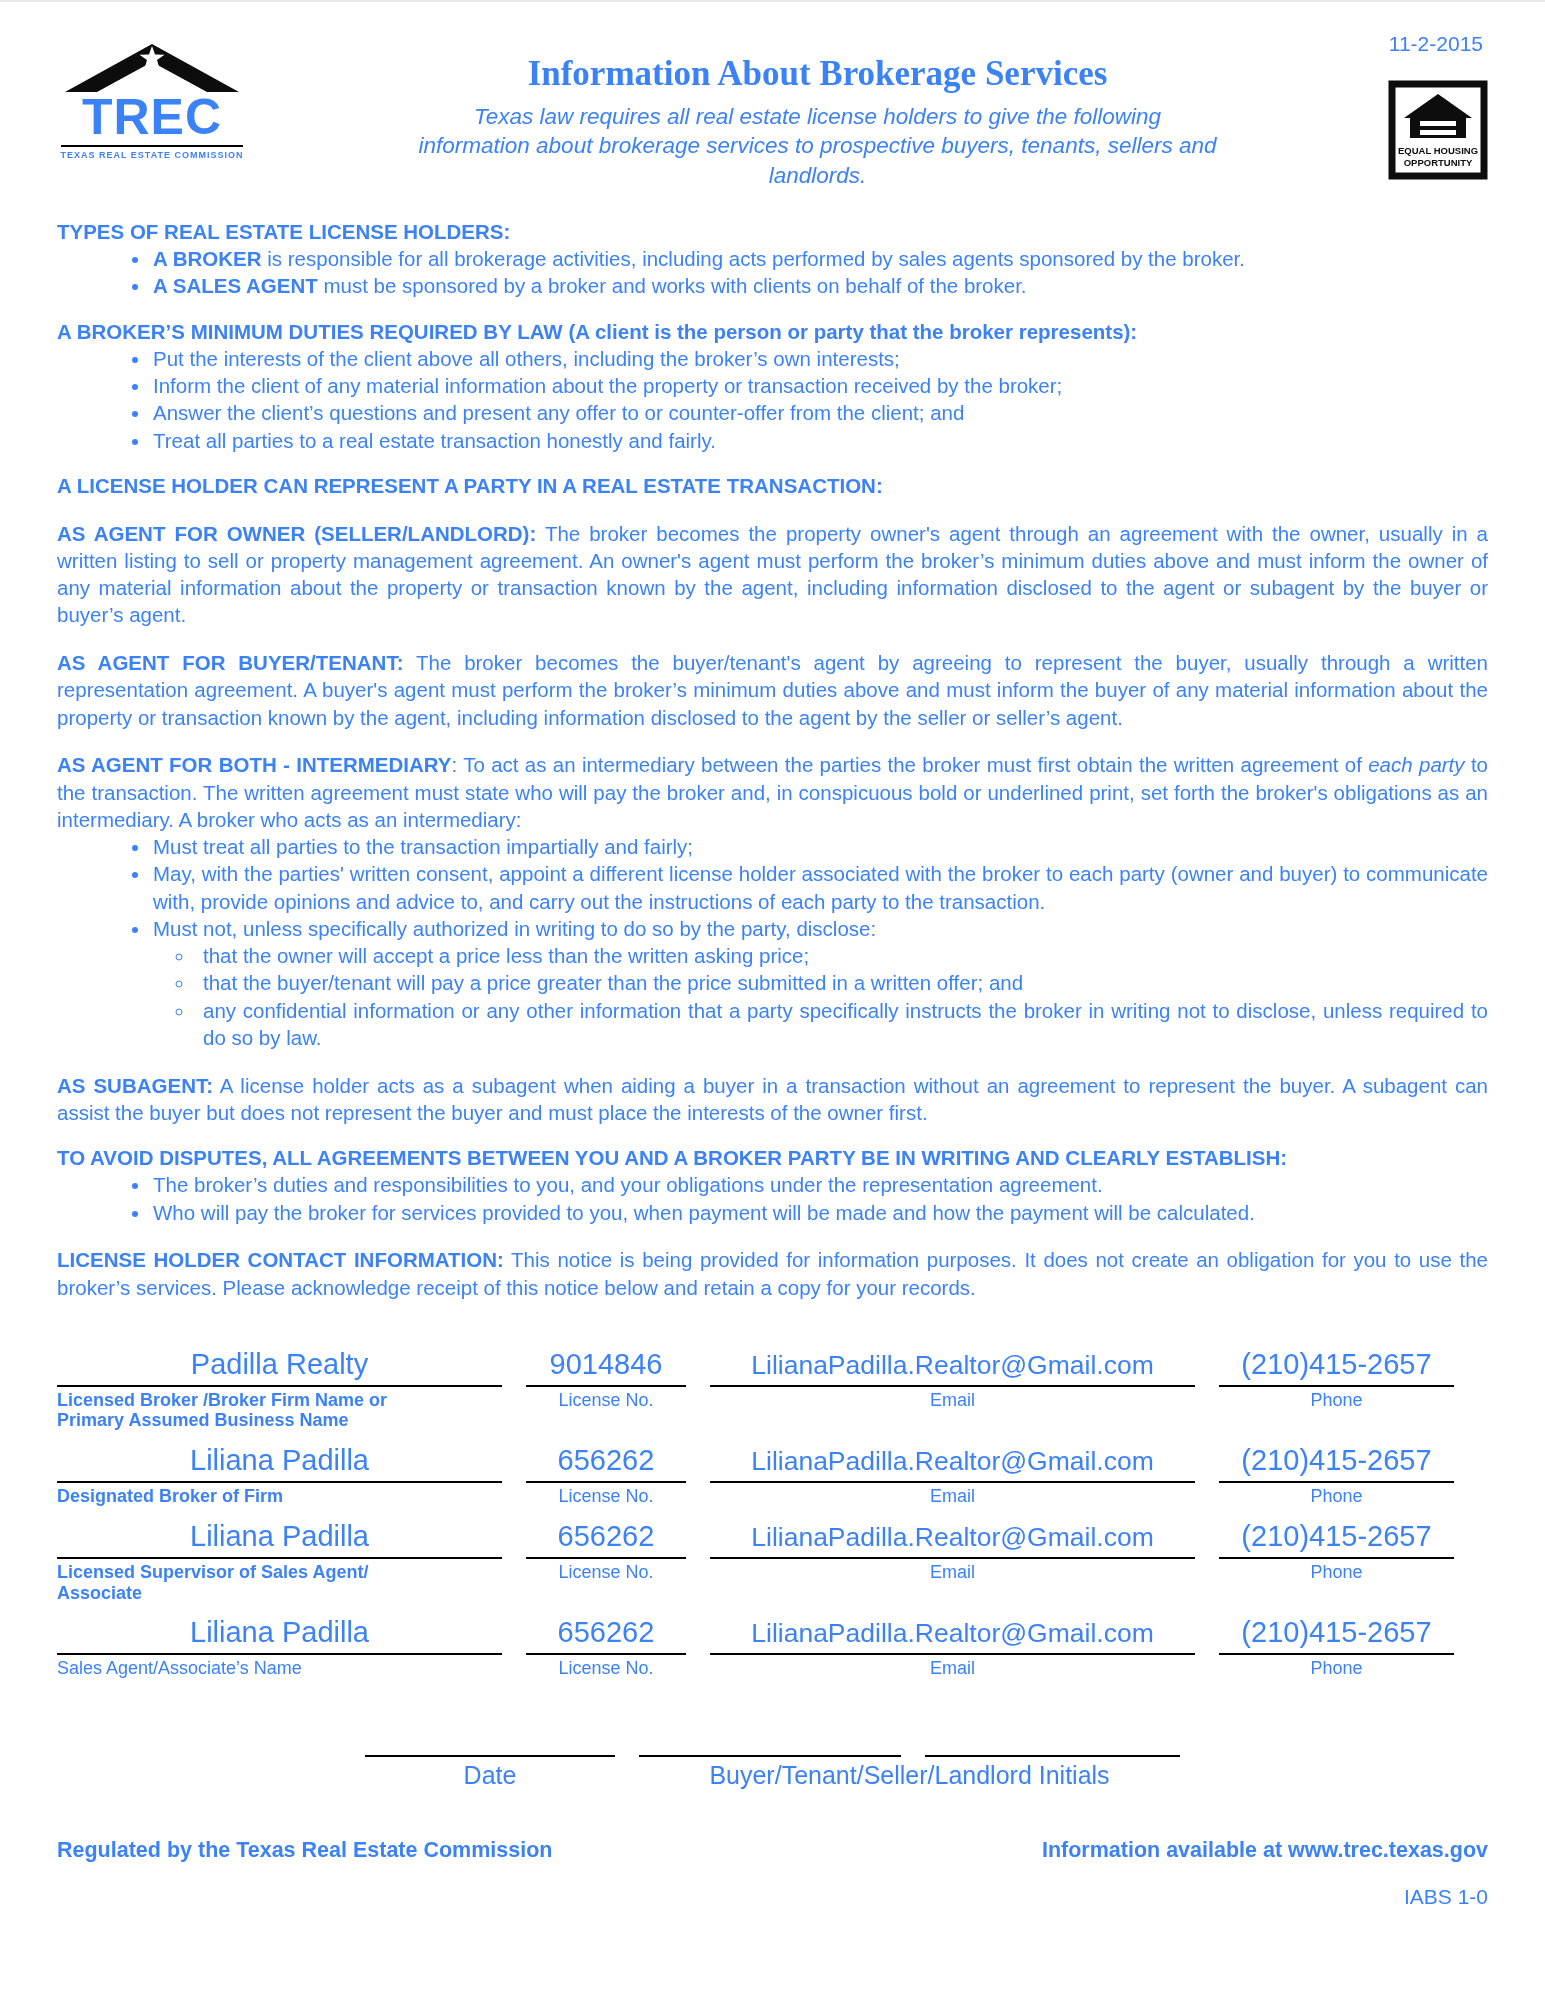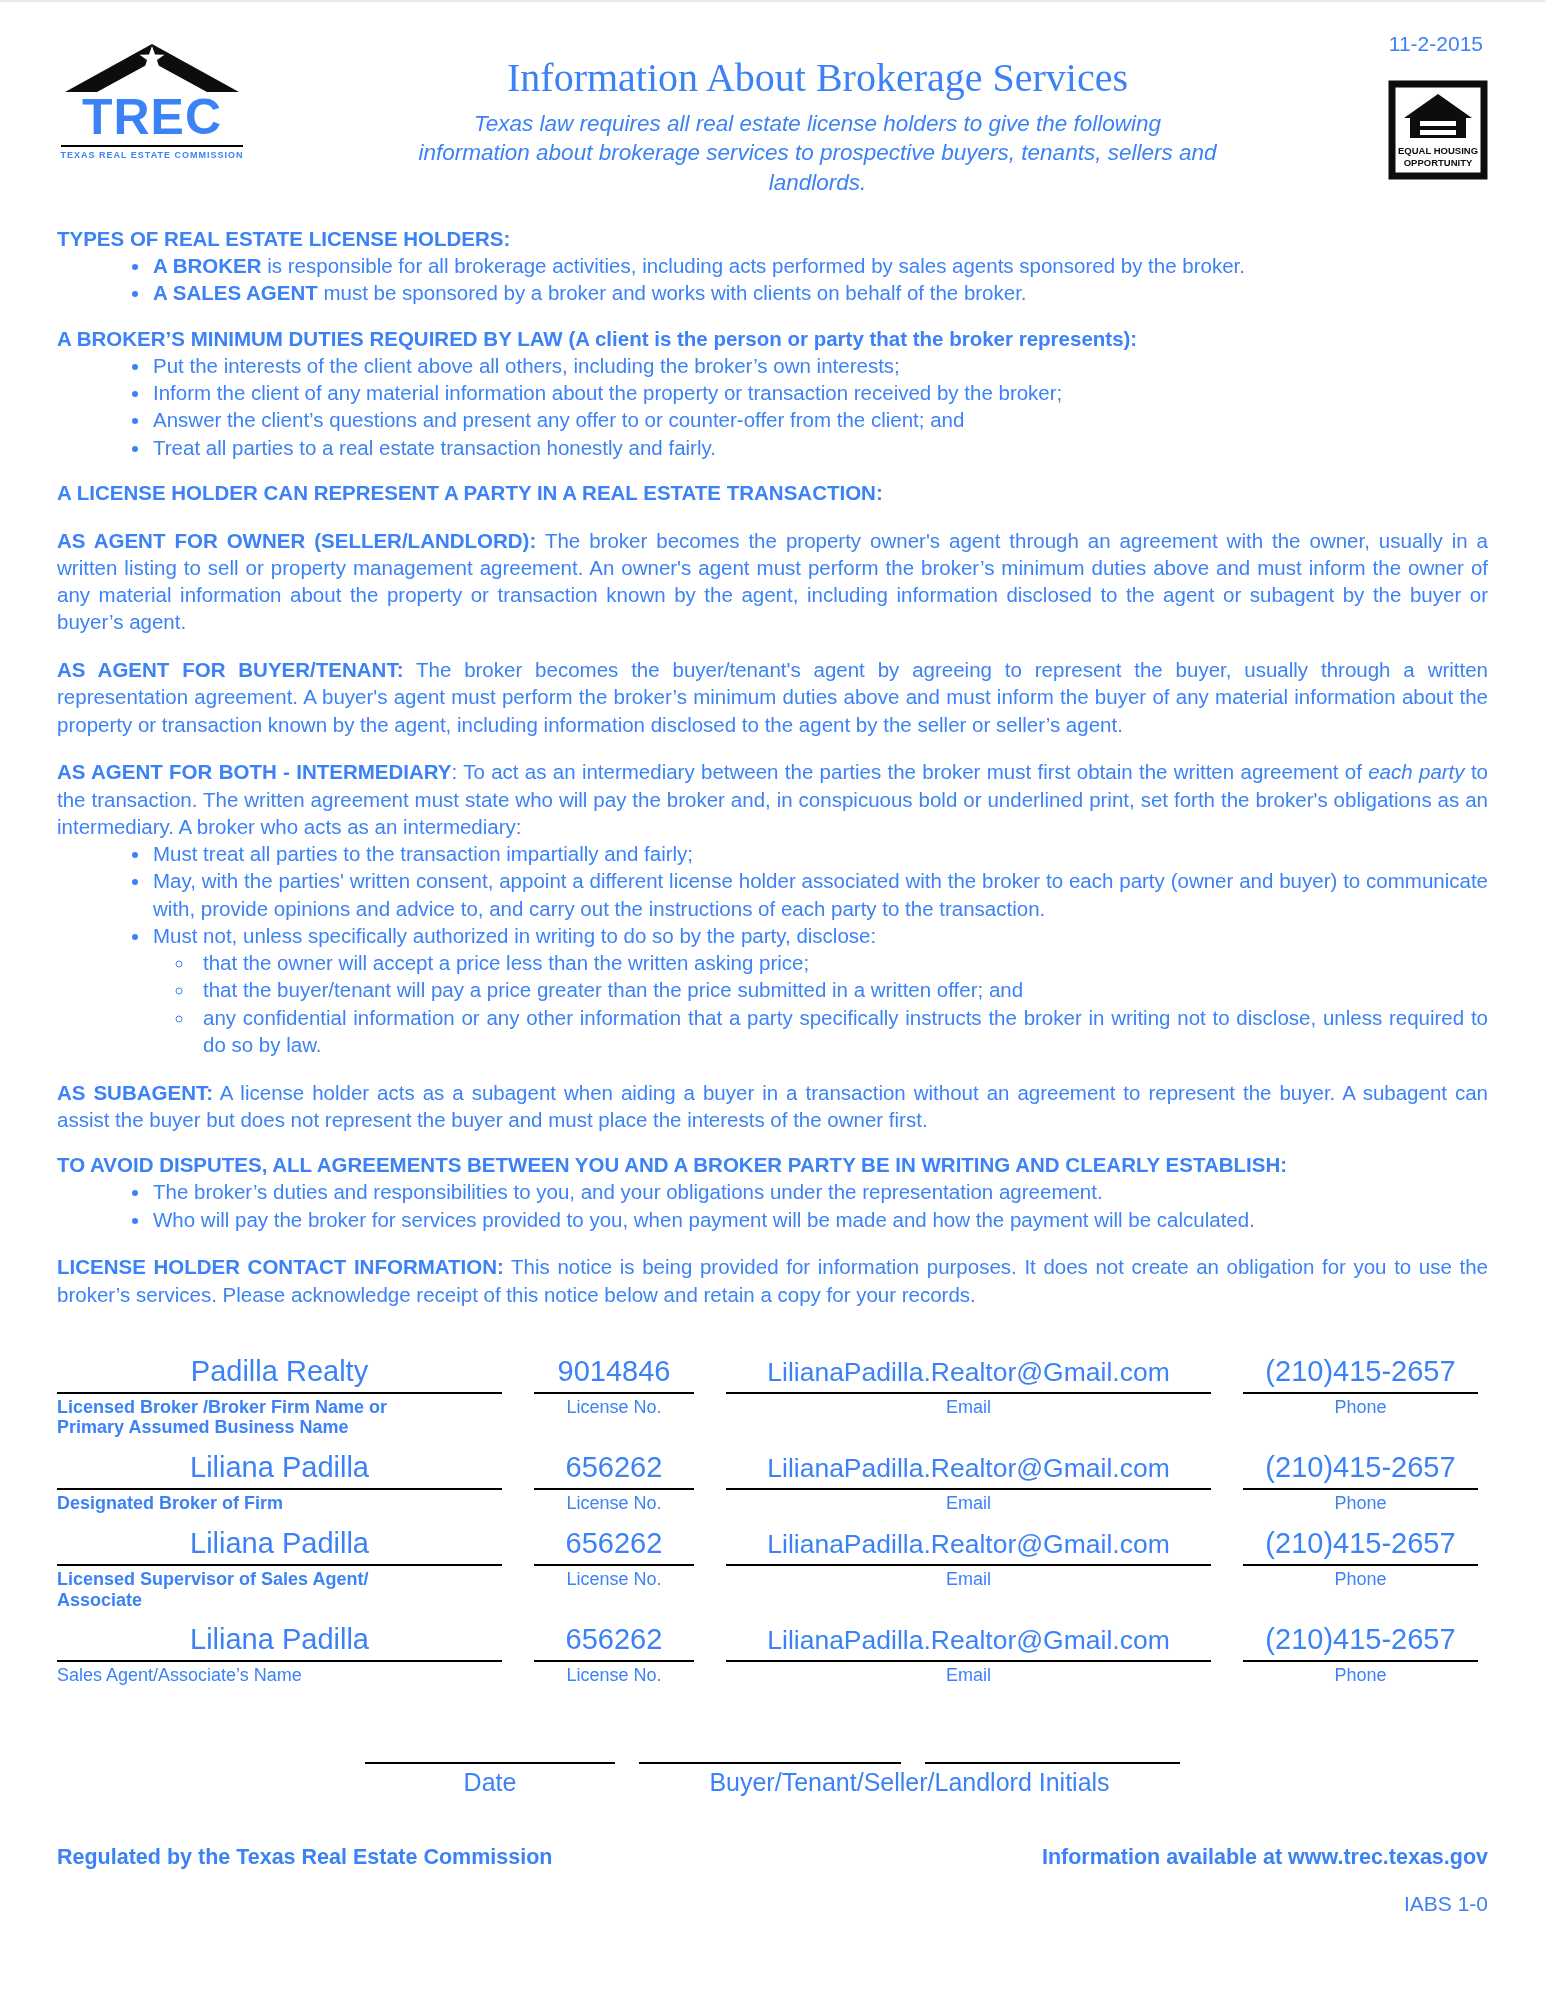--- a/index.html
+++ b/index.html
@@ -10,36 +10,36 @@
     padding: 24px 57px 16px 57px; overflow: hidden; position: relative;
   }
   
   .doc-date { position: absolute; top: 30px; right: 62px; font-size: 21px; }
   .header { display: flex; align-items: flex-start; gap: 24px; margin-top: 14px; }
   .trec-logo { width: 190px; flex: 0 0 190px; text-align: center; }
   .trec-word { font-size: 50px; font-weight: bold; letter-spacing: 1px; line-height: 0.95; margin-top: -4px; font-family: "Liberation Sans", sans-serif; }
   .trec-rule { border-top: 2px solid #000; margin: 3px 4px 3px 4px; }
   .trec-caption { font-size: 9px; letter-spacing: 1px; font-weight: bold; }
   .header-center { flex: 1 1 auto; text-align: center; padding-top: 14px; }
-  .doc-title { font-family: "Liberation Serif", serif; font-weight: normal; font-size: 40px; margin: 0 0 8px 0; }
+  .doc-title { font-family: "Liberation Serif", serif; font-weight: bold; font-size: 35px; margin: 0 0 8px 0; }
   .doc-subtitle { font-style: italic; font-size: 22.5px; line-height: 1.3; max-width: 800px; margin: 0 auto; }
   .eho { width: 100px; flex: 0 0 100px; margin-top: 40px; }
   
   .content { margin-top: 28px; font-size: 20.5px; line-height: 1.33; }
   .sec { margin-bottom: 18px; text-align: justify; }
   .b { font-weight: bold; }
   .i { font-style: italic; }
   ul.b1 { margin: 0 0 18px 0; padding-left: 94px; list-style: disc outside; text-align: justify; }
   ul.b1 > li { padding-left: 2px; }
   ul.sub { margin: 0; padding-left: 42px; list-style: circle outside; }
   ul.sub > li { padding-left: 8px; }
   .noMargin { margin-bottom: 0; }
   
   .form-area { margin-top: 44px; }
-  .form-row { display: grid; grid-template-columns: 445px 160px 485px 235px; column-gap: 32px; margin-bottom: 10px; }
+  .form-row { display: grid; grid-template-columns: 445px 160px 485px 235px; column-gap: 24px; margin-bottom: 10px; }
   .cell { display: flex; flex-direction: column; }
   .cell .value { text-align: center; font-size: 29px; padding-bottom: 4px; min-height: 40px; display: flex; align-items: flex-end; justify-content: center; white-space: nowrap; }
   .cell .value.email-val { font-size: 26.5px; }
   .cell .rule { border-bottom: 2px solid #000; }
   .cell .label { font-size: 18px; padding-top: 3px; text-align: center; line-height: 1.15; }
   .cell .label.left { text-align: left; max-width: 345px; font-weight: bold; }
   
   .sig-area { display: flex; justify-content: center; gap: 24px; margin-top: 52px; }
   .sig-group { display: flex; flex-direction: column; }
   .sig-lines { display: flex; gap: 24px; }

